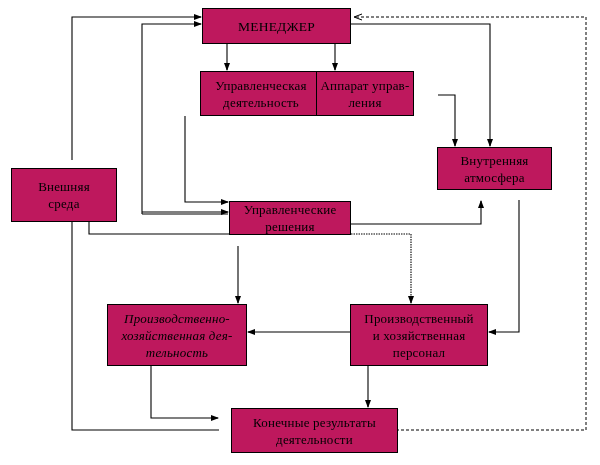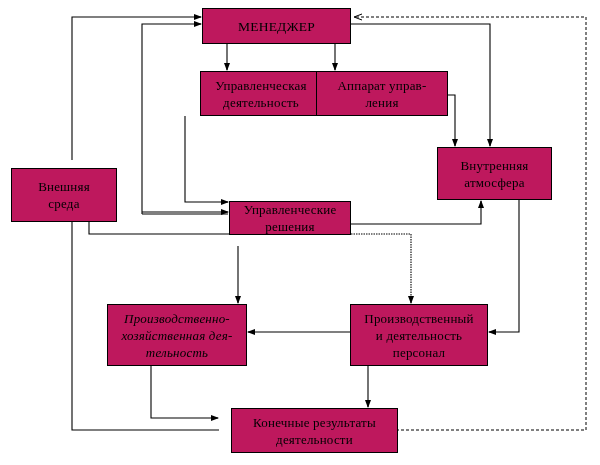--- a/index.html
+++ b/index.html
@@ -4,23 +4,23 @@
 <style>
   html, body { margin: 0; padding: 0; background: #ffffff; }
   body { width: 600px; height: 465px; position: relative; overflow: hidden;
          font-family: "Liberation Serif", "DejaVu Serif", serif; color: #000; }
   svg.wires { position: absolute; left: 0; top: 0; width: 600px; height: 465px; }
   .box { position: absolute; box-sizing: border-box; border: 1.3px solid #000; background: #be185d;
          display: flex; align-items: center; justify-content: center; text-align: center;
          font-size: 13px; line-height: 17px; letter-spacing: 0.2px; white-space: pre-line; }
   #b-manager { left: 202px; top: 8px; width: 149px; height: 36px; font-size: 13.5px; }
   #b-mgmt-activity { left: 168px; top: 71px; width: 122px; height: 45px; margin-left: 32px; }
-  #b-apparatus { left: 316px; top: 71px; width: 132px; height: 45px; }
+  #b-apparatus { left: 316px; top: 71px; width: 98px; height: 45px; }
   #b-external { left: 11px; top: 160px; width: 106px; height: 54px; margin-top: 8px; }
-  #b-internal { left: 437px; top: 147px; width: 115px; height: 53px; font-family: Liberation Serif, serif; }
+  #b-internal { left: 437px; top: 147px; width: 115px; height: 43px; font-family: Liberation Serif, serif; }
   #b-decisions { left: 229px; top: 201px; width: 122px; height: 34px; }
   #b-production { left: 107px; top: 304px; width: 140px; height: 62px; font-style: italic; }
   #b-personnel { left: 350px; top: 304px; width: 138px; height: 62px; }
   #b-results { left: 219px; top: 408px; width: 167px; height: 45px; margin-left: 12px; }
 </style>
 </head>
 <body>
 
 <svg class="wires" viewBox="0 0 600 465">
   <defs>
@@ -82,16 +82,16 @@
 <div class="box" id="b-external">Внешняя
 среда</div>
 <div class="box" id="b-internal">Внутренняя
 атмосфера</div>
 <div class="box" id="b-decisions">Управленческие
 решения</div>
 <div class="box" id="b-production">Производственно-
 хозяйственная дея-
 тельность</div>
 <div class="box" id="b-personnel">Производственный
-и деятельность
+и хозяйственная
 персонал</div>
 <div class="box" id="b-results">Конечные результаты
 деятельности</div>
 
 </body></html>

